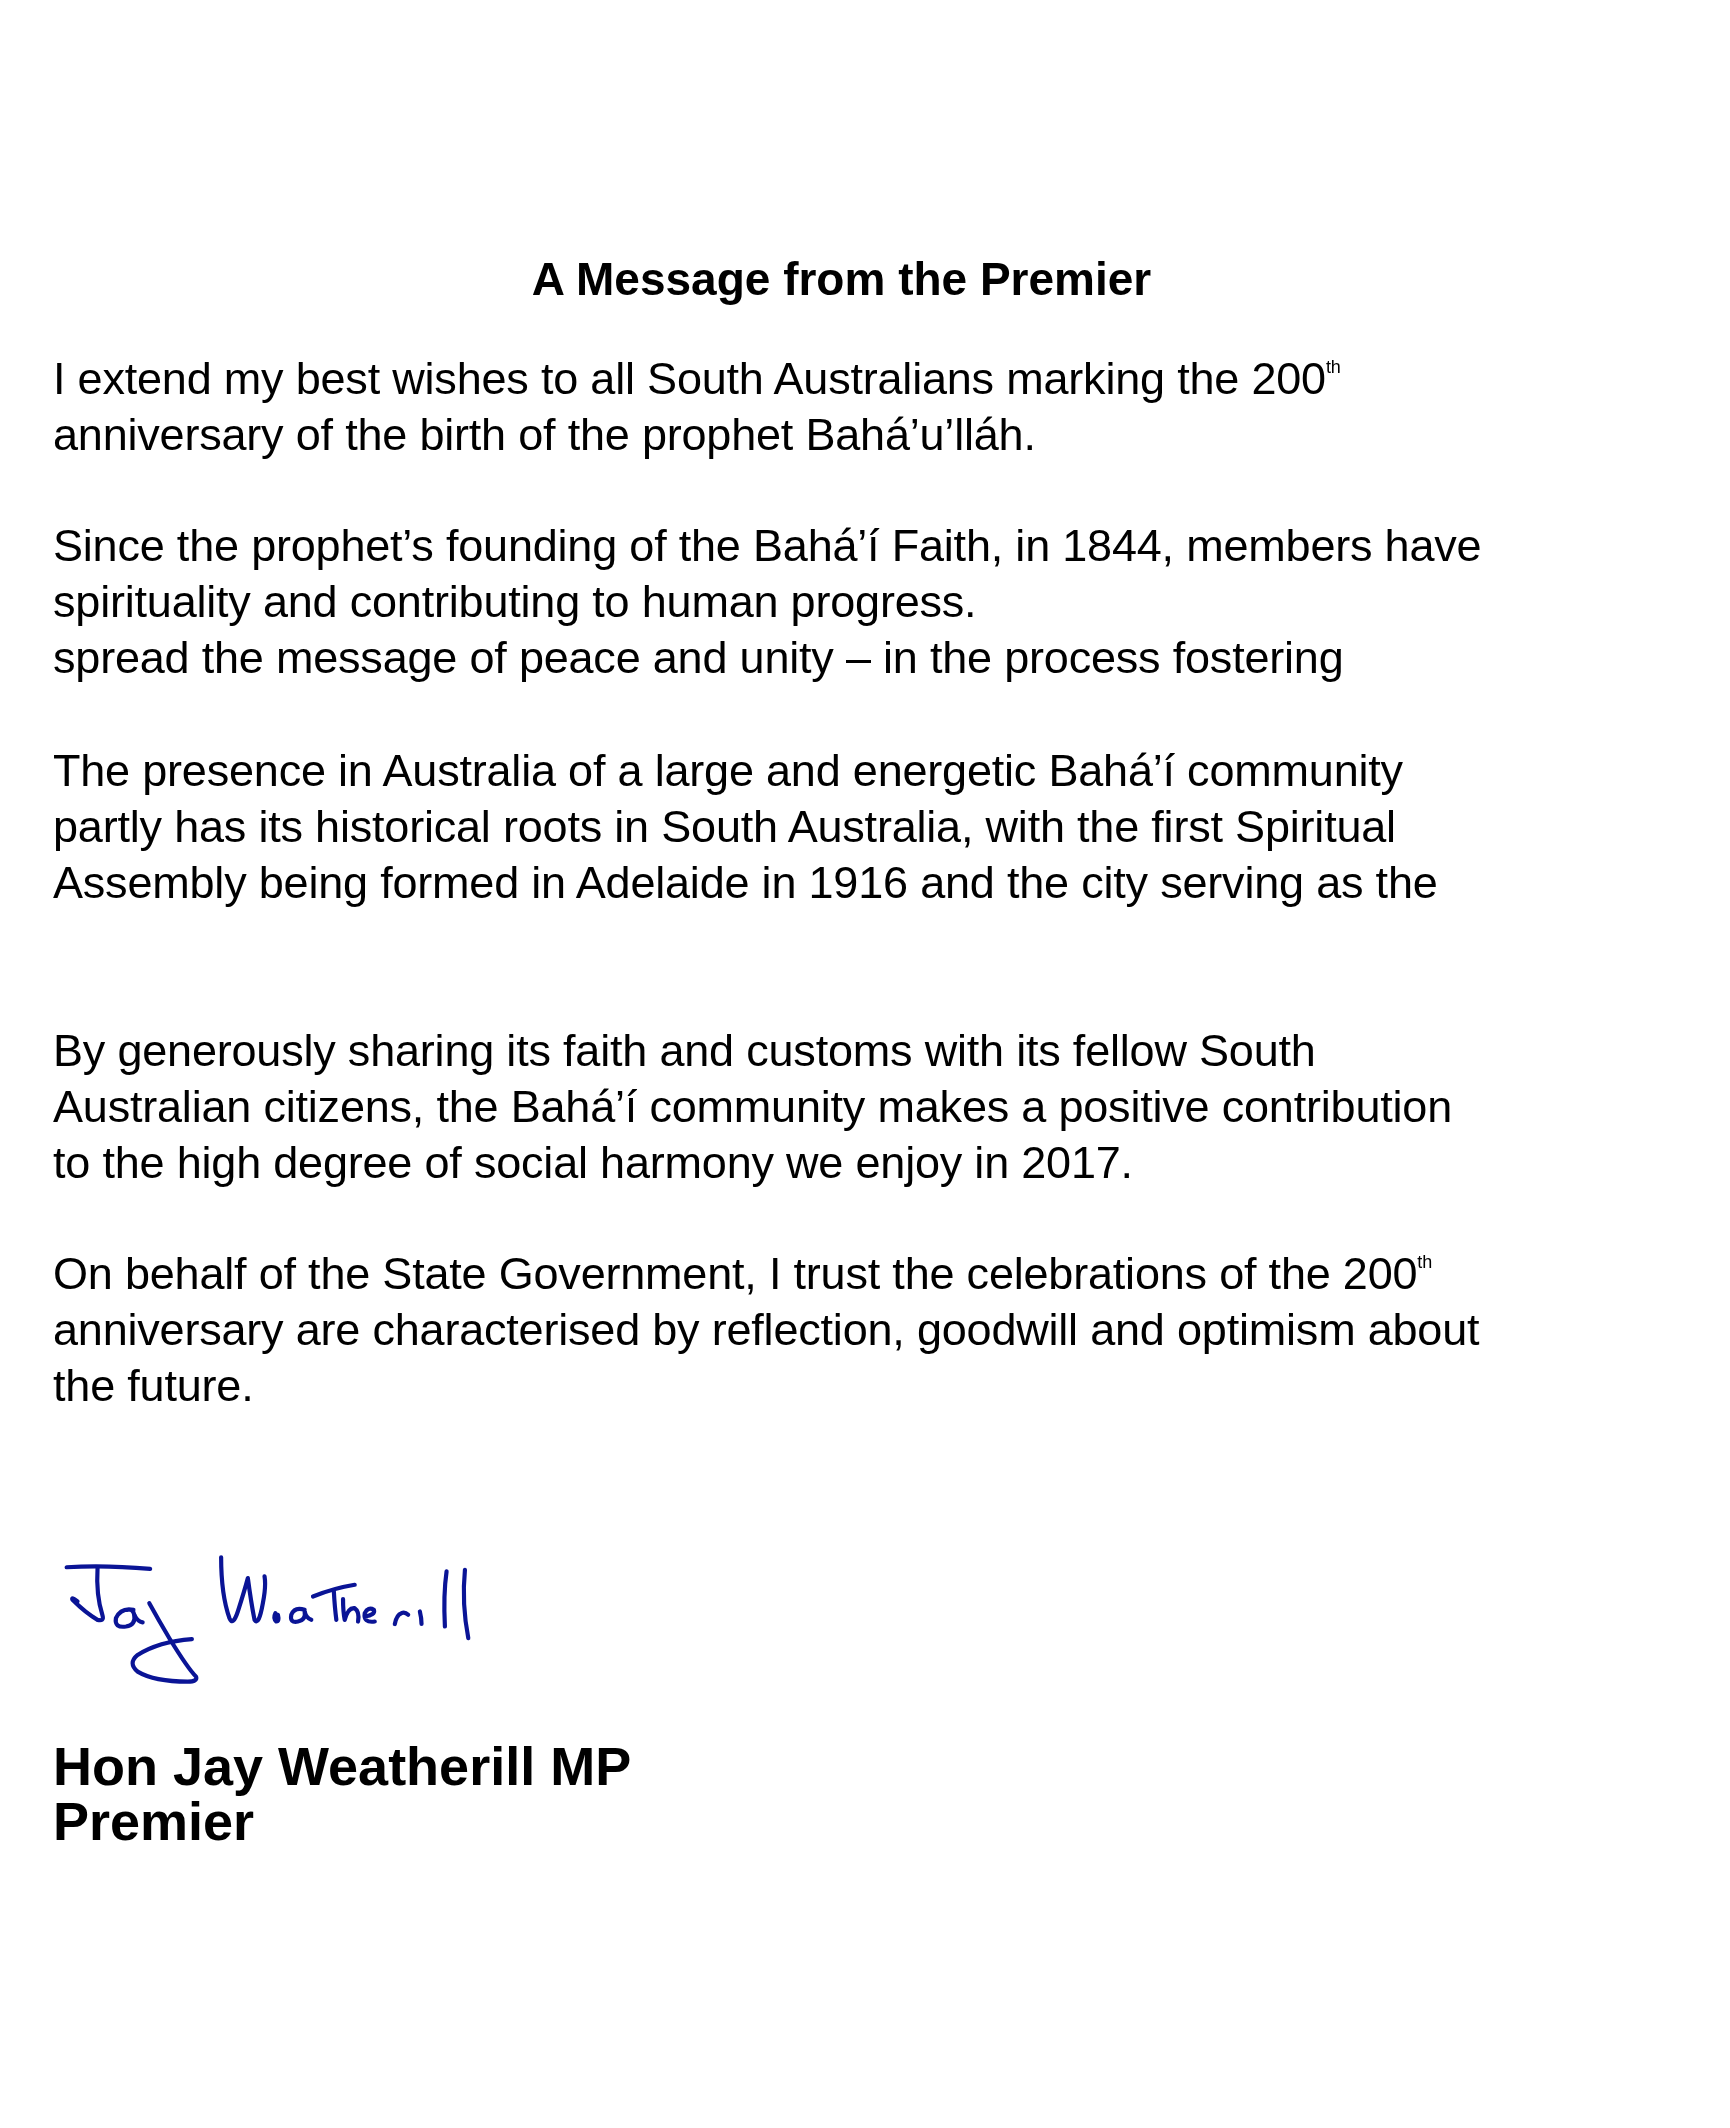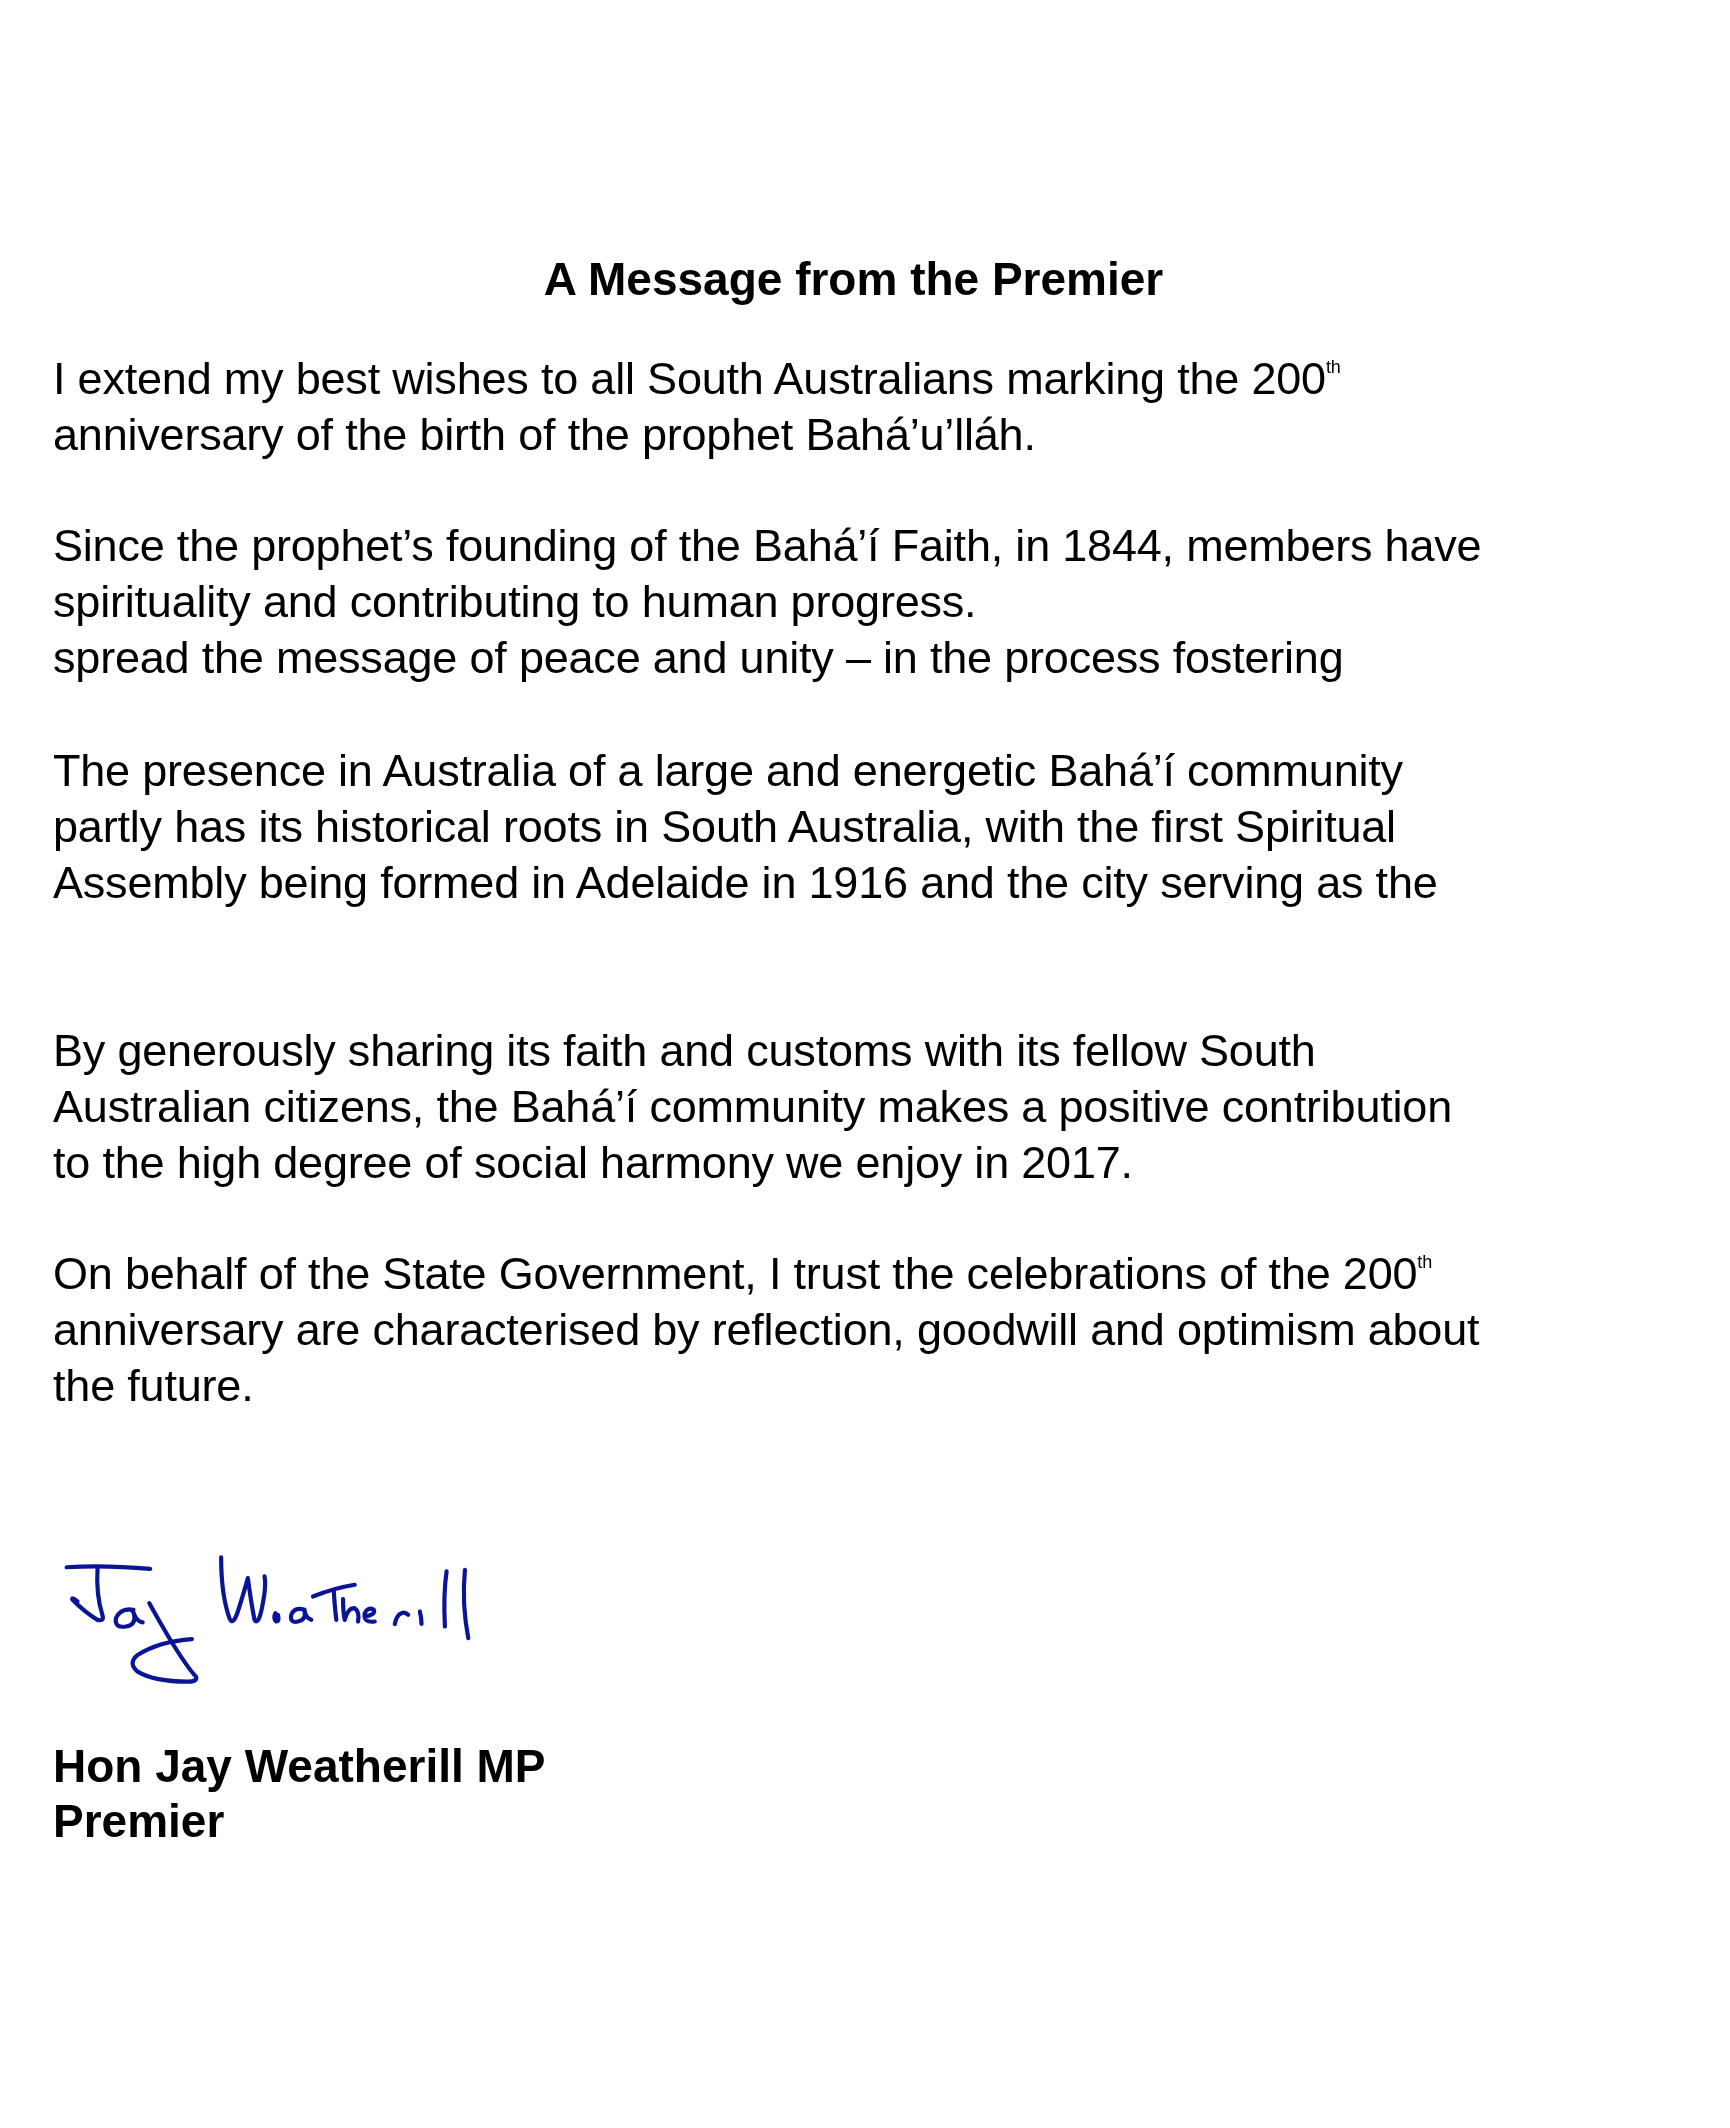--- a/index.html
+++ b/index.html
@@ -63,31 +63,31 @@
       left: 50px;
       top: 1528px;
       width: 718px;
       height: 167px;
     }
     .signatory {
       position: absolute;
       left: 53px;
       top: 1739px;
       font-weight: bold;
-      font-size: 46px;
+      font-size: 54px;
       line-height: 55px;
     }
     .signatory span { display: block; white-space: nowrap; }
   </style>
 </head>
 <body>
 
 <div class="page">
 
-  <h1 class="title" style="margin:0;padding-left:12px;">A Message from the Premier</h1>
+  <h1 class="title" style="margin:0;">A Message from the Premier</h1>
 
   <div class="body-text">
 
     <p class="para" style="top:351px;">
       <span class="line"><span>I extend my best wishes to all South Australians marking the 200</span><sup class="ord">th</sup></span>
       <span class="line">anniversary of the birth of the prophet Bahá’u’lláh.</span>
     </p>
 
     <p class="para" style="top:518px;">
       <span class="line">Since the prophet’s founding of the Bahá’í Faith, in 1844, members have</span>

